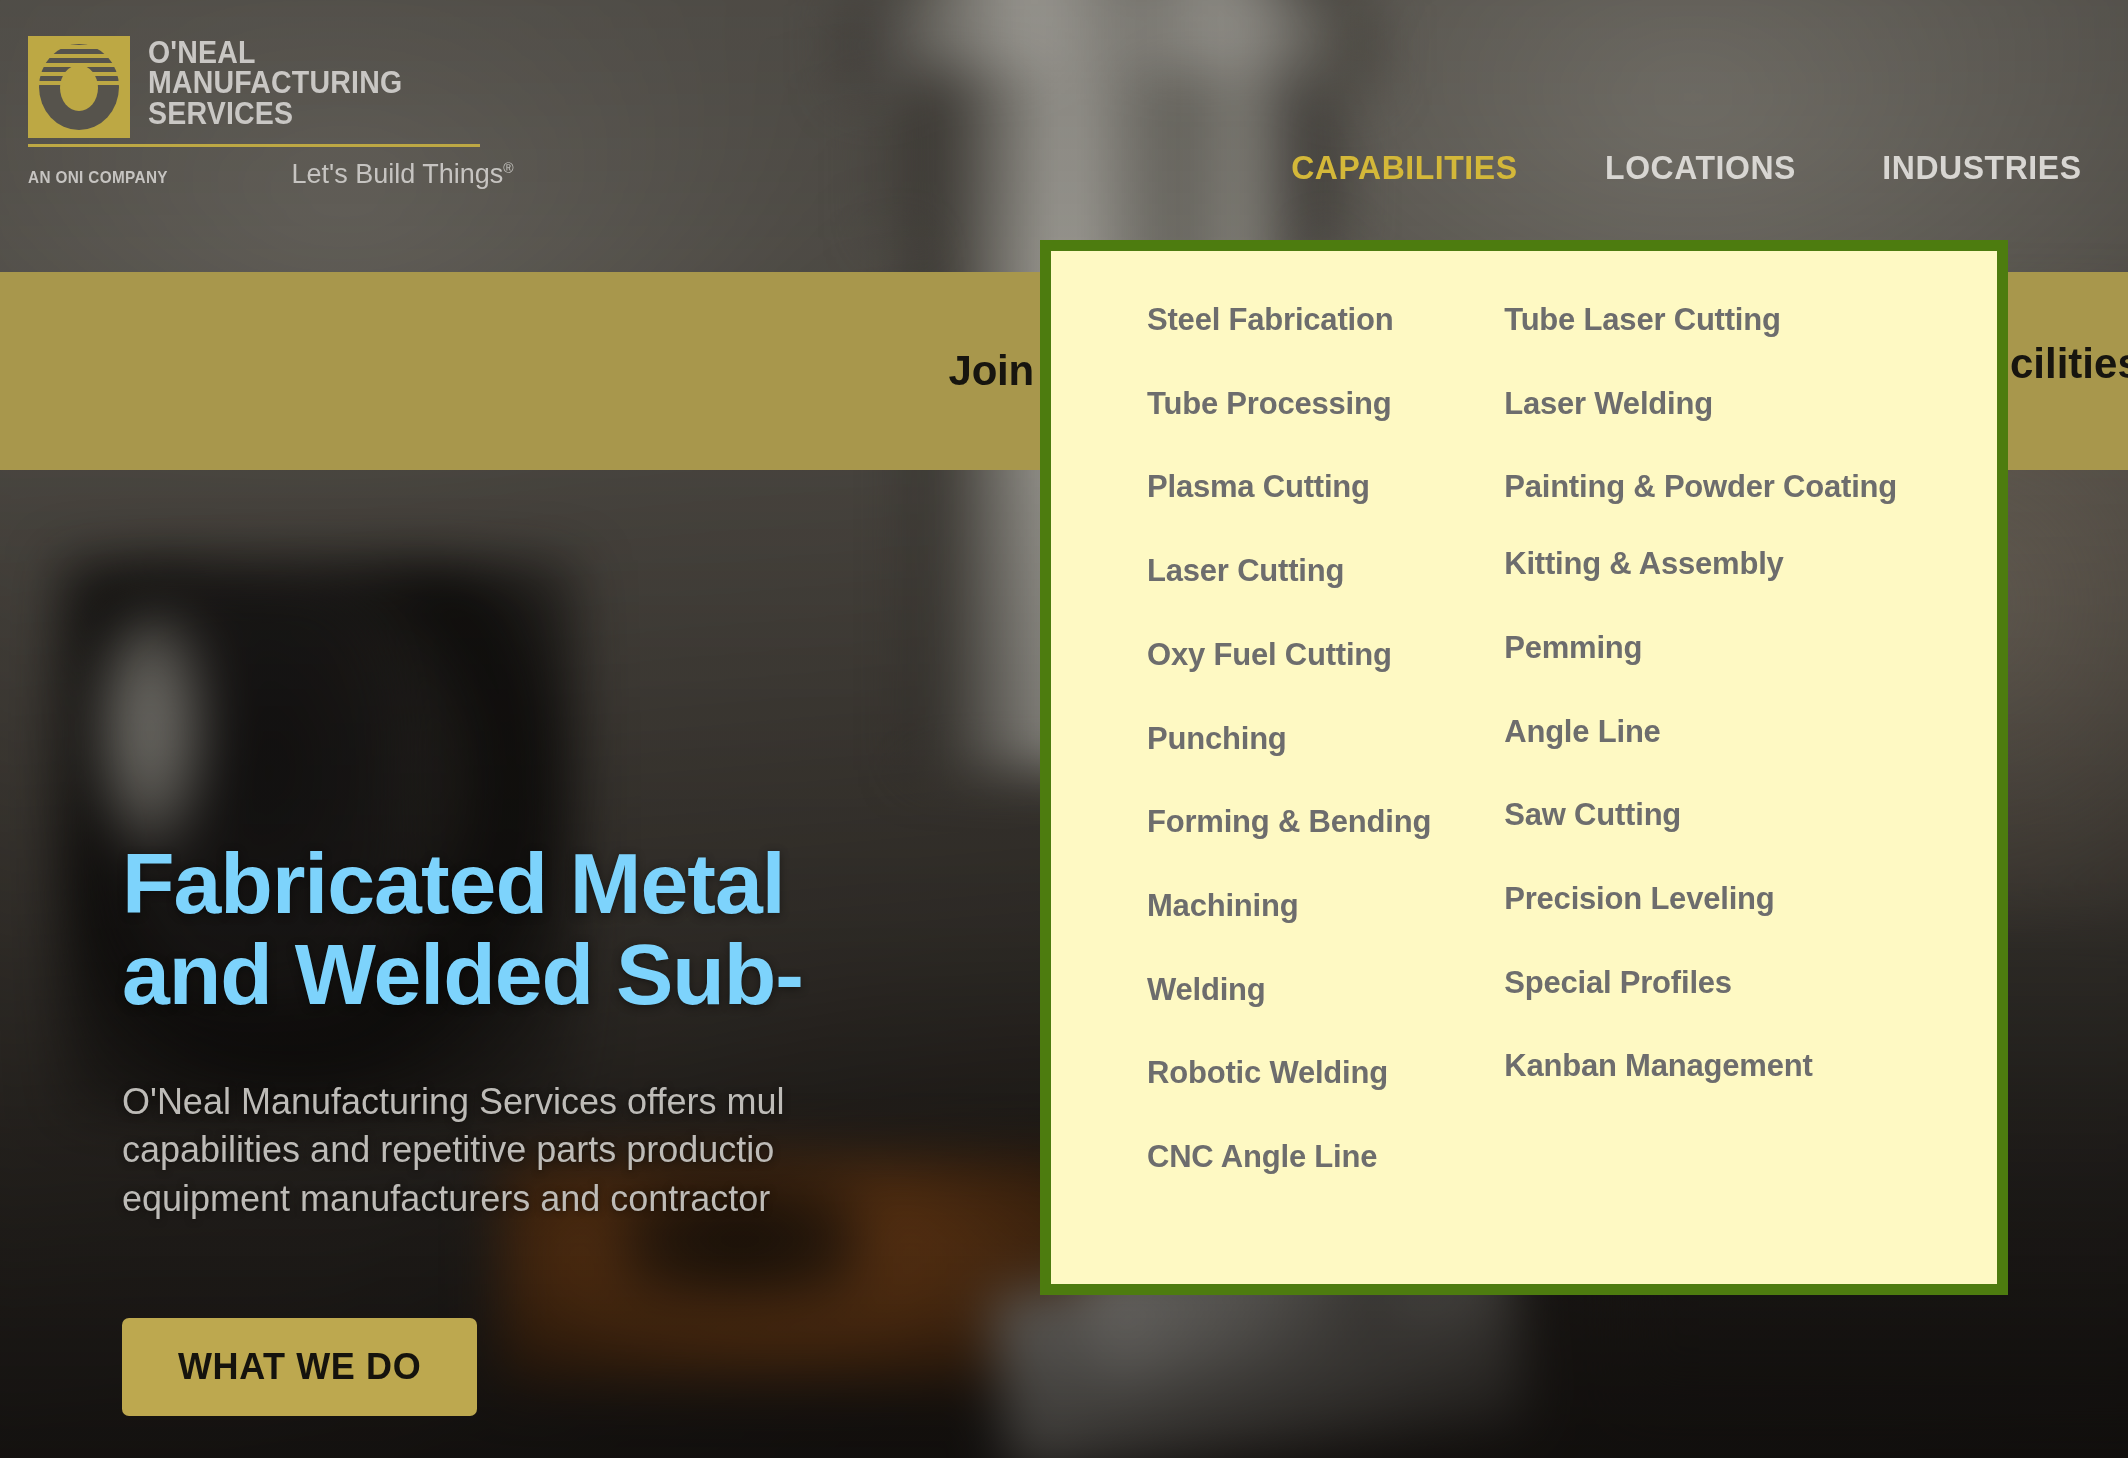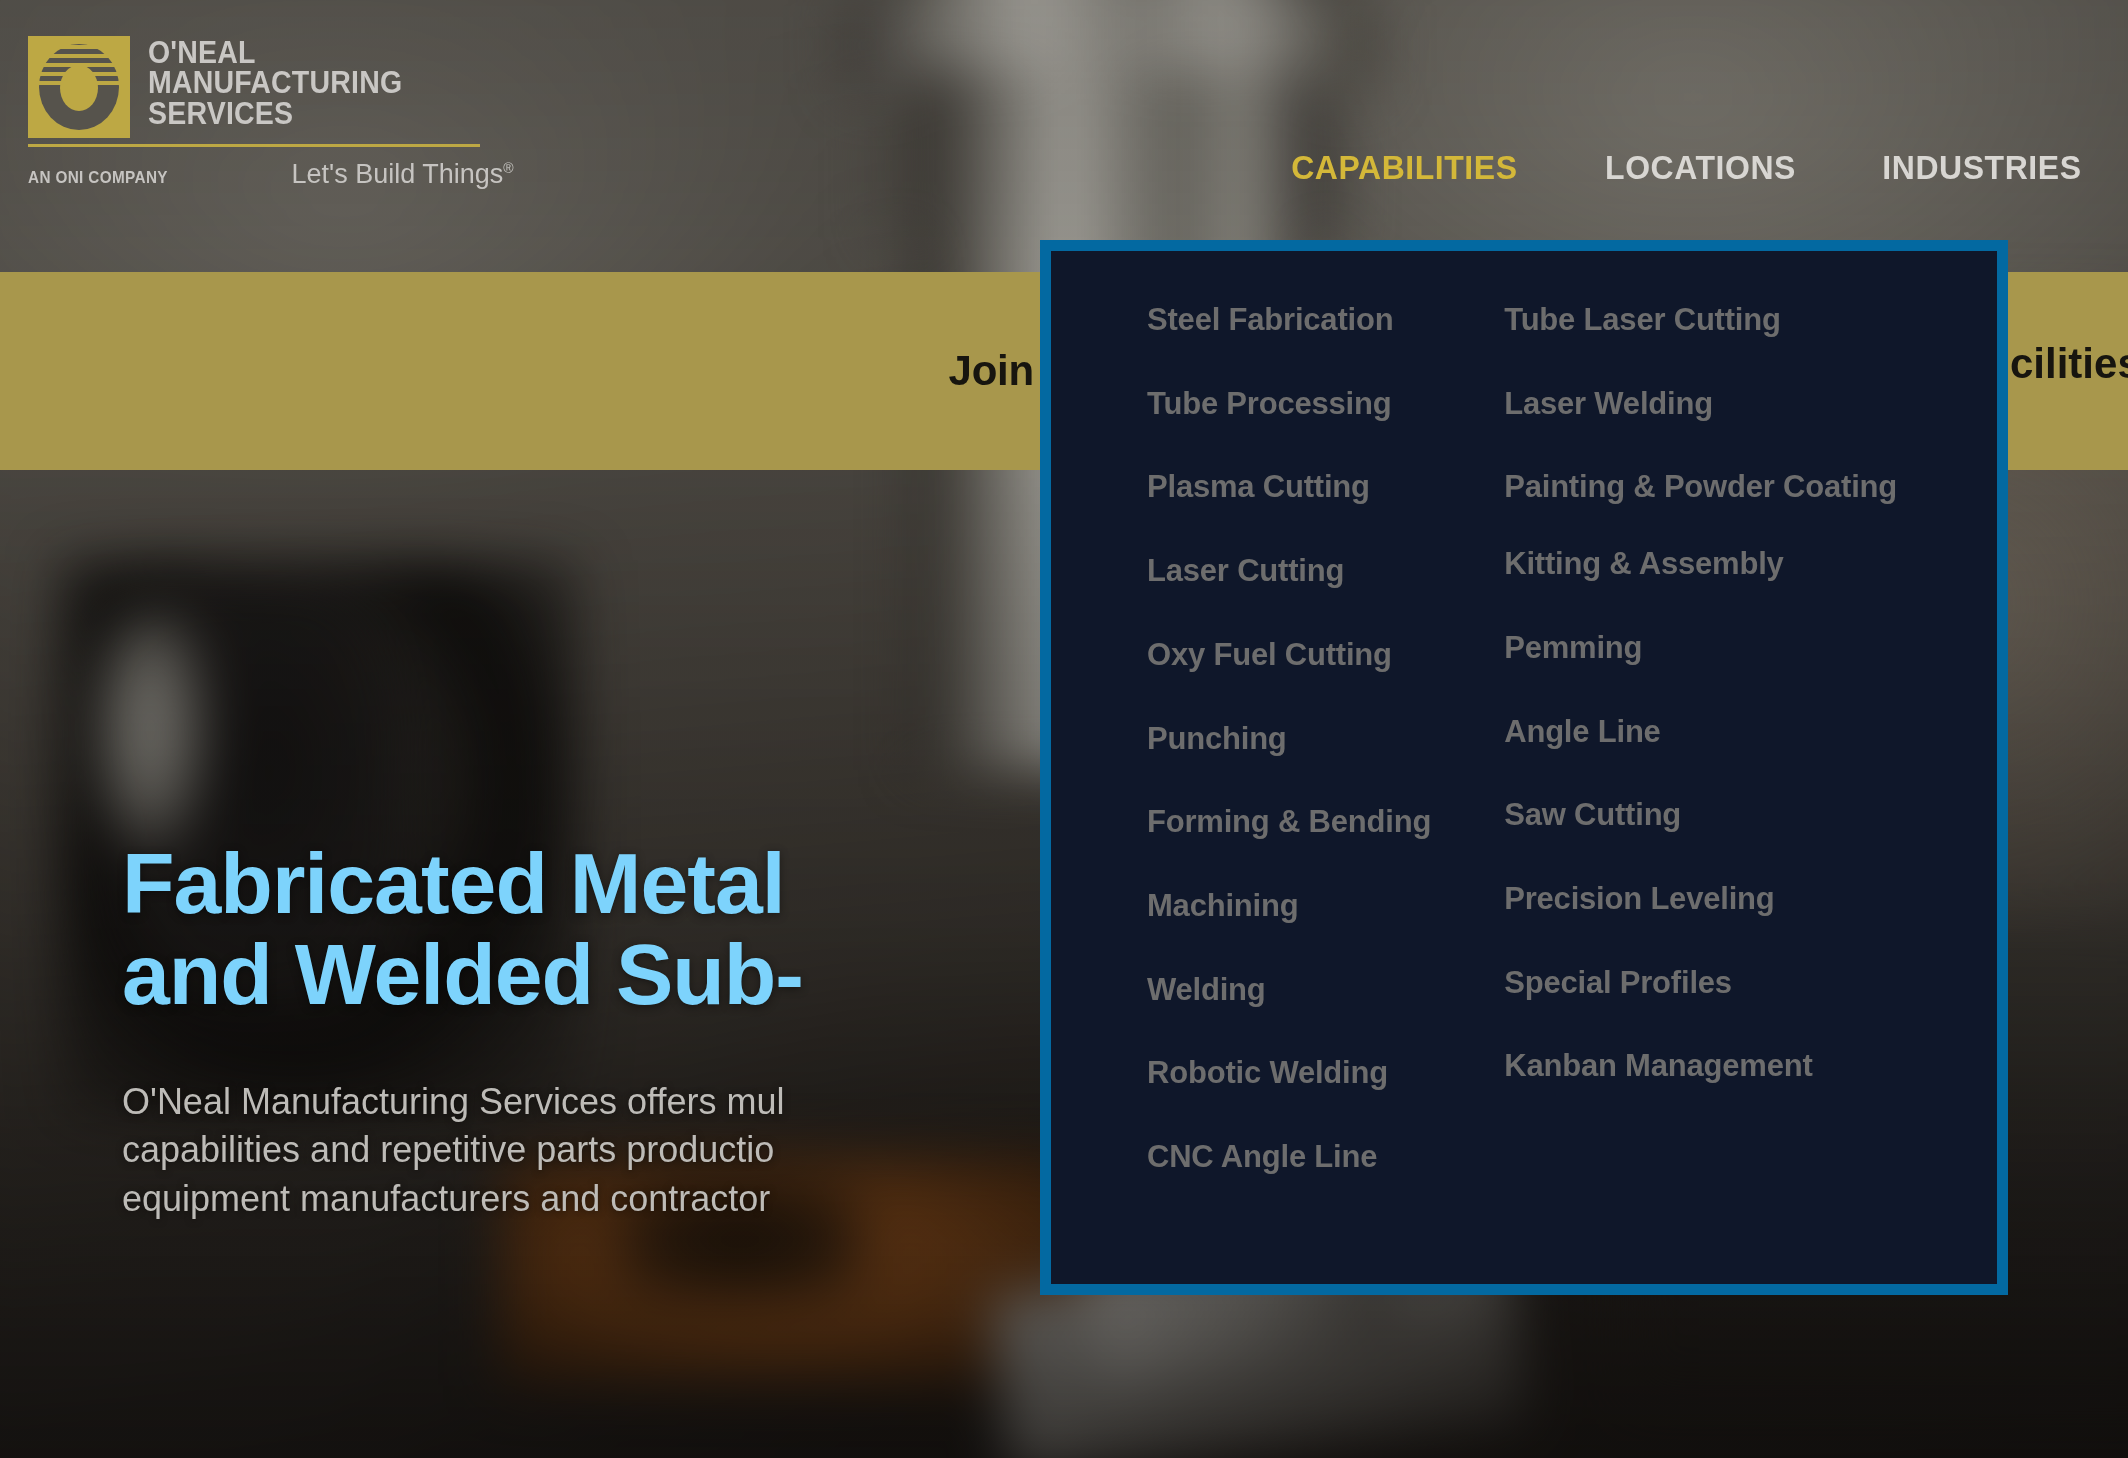--- a/index.html
+++ b/index.html
@@ -285,22 +285,22 @@
     border: none;
     cursor: pointer;
     font-family: "Liberation Sans", sans-serif;
   }
 
   
   #capabilities-dropdown {
     position: absolute;
     left: 1040px; top: 240px;
     width: 968px; height: 1055px;
-    background: #0f172a;
-    border: 11px solid #0369a1;
+    background: #fef9c3;
+    border: 11px solid #4d7c0f;
     box-sizing: border-box;
     z-index: 60;
   }
   #dropdown-columns {
     display: flex;
     padding: 52px 0 0 0;
     height: 100%;
     box-sizing: border-box;
   }
   .dropdown-col {
@@ -385,20 +385,21 @@
 <section id="hero-content">
   <h1 id="hero-title">
     <span>Fabricated Metal</span>
     <span>and Welded Sub-</span>
   </h1>
   <p id="hero-paragraph">
     <span>O'Neal Manufacturing Services offers mul</span>
     <span>capabilities and repetitive parts productio</span>
     <span>equipment manufacturers and contractor</span>
   </p>
+  <button id="what-we-do-button">WHAT WE DO</button>
 </section>
 
 <div id="capabilities-dropdown">
   <div id="dropdown-columns">
 
     <div class="dropdown-col left">
       <a class="dropdown-link">Steel Fabrication</a>
       <a class="dropdown-link">Tube Processing</a>
       <a class="dropdown-link">Plasma Cutting</a>
       <a class="dropdown-link">Laser Cutting</a>

